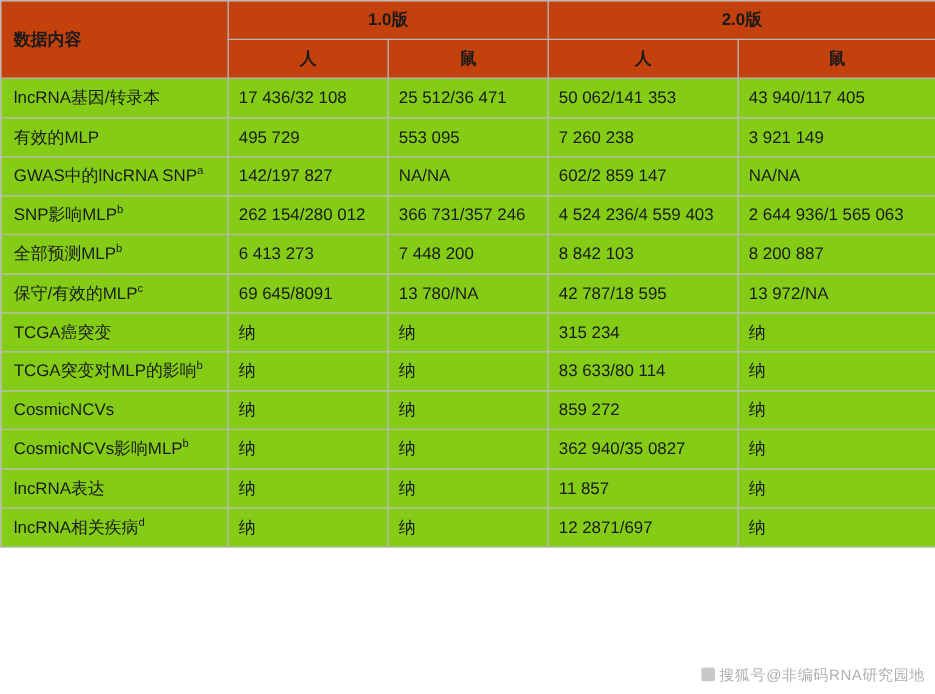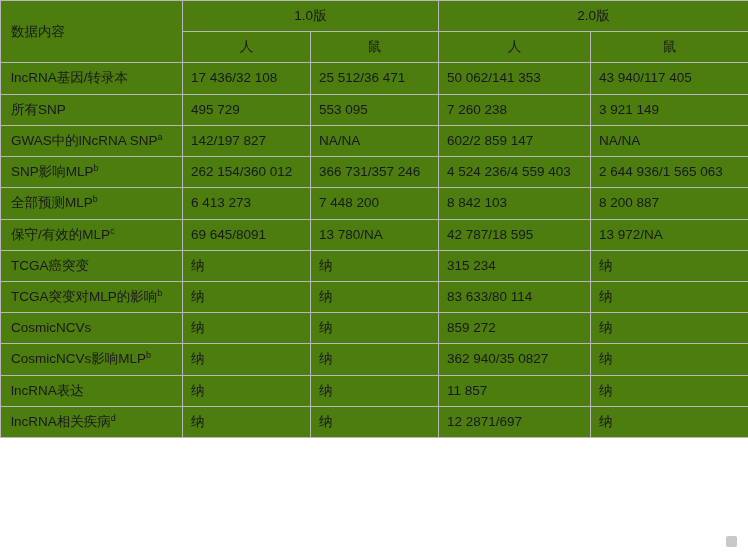--- a/index.html
+++ b/index.html
@@ -23,31 +23,31 @@
   }
   table.data-table th,
   table.data-table td {
     border: 1px solid #b8b8b8;
     padding: 6px 8px;
     vertical-align: middle;
     line-height: 1.35;
     word-break: break-word;
   }
   thead th {
-    background: #4d7c0f;
-    font-weight: normal;
+    background: #c2410c;
+    font-weight: bold;
     text-align: center;
   }
   thead th.left-head {
     text-align: left;
     padding-left: 10px;
     margin-left: 45px;
   }
   tbody td {
-    background: #4d7c0f;
+    background: #84cc16;
     text-align: left;
   }
   tbody td.label-cell {
     padding-left: 10px;
   }
   col.c0 { width: 182px; }
   col.c1 { width: 128px; }
   col.c2 { width: 128px; }
   col.c3 { width: 152px; }
   col.c4 { width: 158px; }
@@ -101,36 +101,36 @@
   </thead>
   <tbody id="table-body">
       <tr>
         <td class="label-cell">lncRNA基因/转录本</td>
         <td>17 436/32 108</td>
         <td>25 512/36 471</td>
         <td>50 062/141 353</td>
         <td>43 940/117 405</td>
       </tr>
       <tr>
-        <td class="label-cell">所有SNP</td>
+        <td class="label-cell">有效的MLP</td>
         <td>495 729</td>
         <td>553 095</td>
         <td>7 260 238</td>
         <td>3 921 149</td>
       </tr>
       <tr>
         <td class="label-cell">GWAS中的lNcRNA SNP<sup>a</sup></td>
         <td>142/197 827</td>
         <td>NA/NA</td>
         <td>602/2 859 147</td>
         <td>NA/NA</td>
       </tr>
       <tr>
         <td class="label-cell">SNP影响MLP<sup>b</sup></td>
-        <td>262 154/360 012</td>
+        <td>262 154/280 012</td>
         <td>366 731/357 246</td>
         <td>4 524 236/4 559 403</td>
         <td>2 644 936/1 565 063</td>
       </tr>
       <tr>
         <td class="label-cell">全部预测MLP<sup>b</sup></td>
         <td>6 413 273</td>
         <td>7 448 200</td>
         <td>8 842 103</td>
         <td>8 200 887</td>
@@ -181,14 +181,14 @@
         <td class="label-cell">lncRNA相关疾病<sup>d</sup></td>
         <td>纳</td>
         <td>纳</td>
         <td>12 2871/697</td>
         <td>纳</td>
       </tr>
     </tbody>
 </table>
 
 <div class="watermark">
-  <span class="wm-icon"></span>
+  <span class="wm-icon"></span><span>搜狐号@非编码RNA研究园地</span>
 </div>
 
 </body></html>

